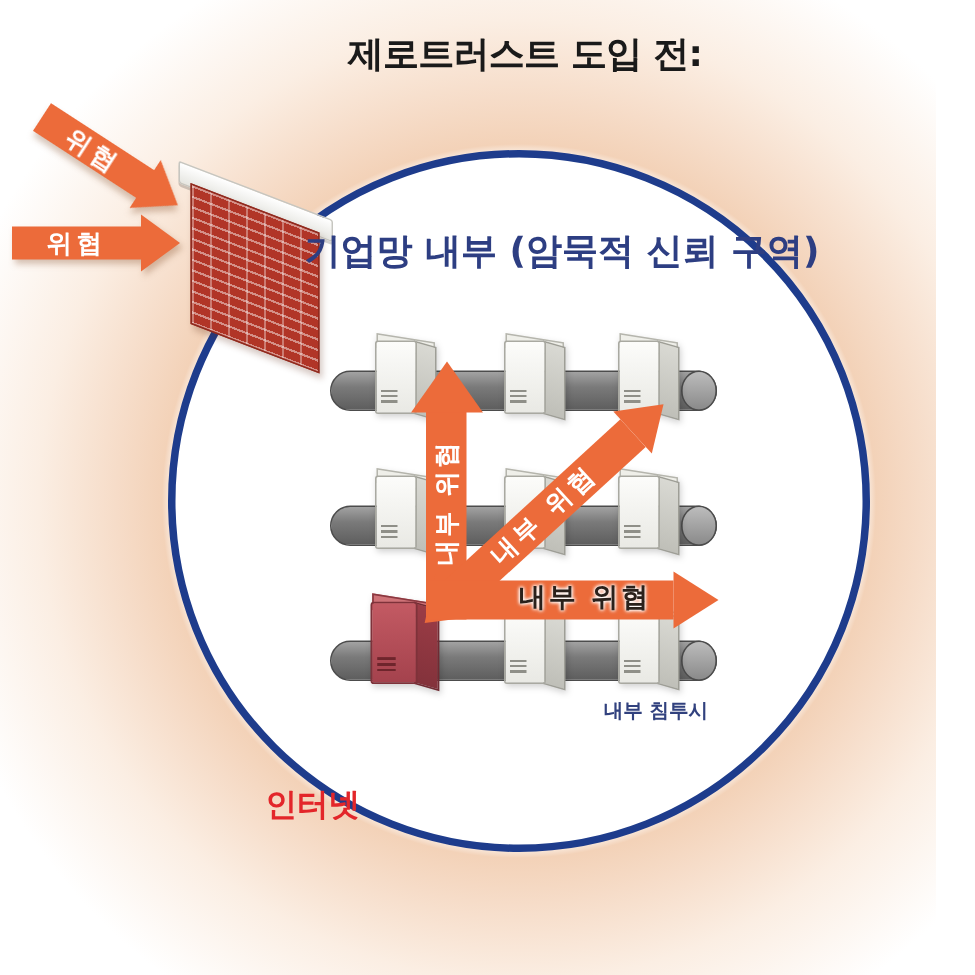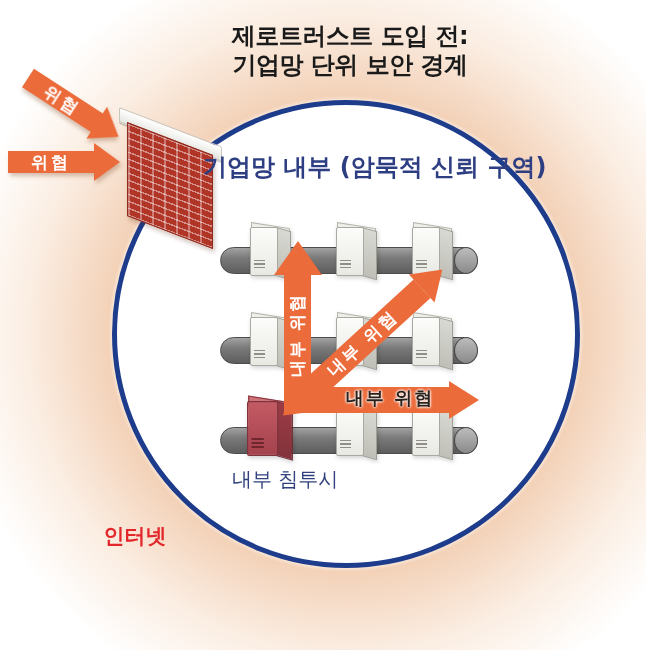--- a/index.html
+++ b/index.html
@@ -4,45 +4,44 @@
 <style>
   html,body{margin:0;padding:0;background:#fff;}
   .stage{
     position:relative;width:624px;height:650px;overflow:hidden;
     font-family:"DejaVu Sans","Liberation Sans",sans-serif;
     background:
       radial-gradient(circle at 346px 334px,
         #ffffff 0px,#ffffff 228px,
         #f3d2b8 238px,#f6dcc8 268px,
         #fbeee3 320px,#ffffff 395px);
-    padding-left: 22px;
   }
   
   .circle{
     position:absolute;left:112px;top:100px;width:468px;height:468px;
     box-sizing:border-box;border:5px solid #1e3c8c;border-radius:50%;
     background:#fff;z-index:1;
   }
   
   .title{
     position:absolute;top:22px;left:95px;width:510px;text-align:center;
     color:#1a1a1a;font-size:24px;font-weight:800;line-height:1.2;
     letter-spacing:-0.5px;z-index:12;
   }
   
   .inner-label{
     position:absolute;left:203px;top:151px;white-space:nowrap;
     color:#2d3e82;font-size:24px;font-weight:800;z-index:12;
   }
   .note{
-    position:absolute;left:232px;top:466px;width:240px;text-align:left;
-    color:#31417e;font-size:20px;font-weight:400;line-height:1.32;z-index:12;
+    position:absolute;left:232px;top:466px;width:240px;text-align:right;
+    color:#31417e;font-size:13px;font-weight:700;line-height:1.32;z-index:12;
   }
   .internet-label{
-    position:absolute;left:30px;top:523px;width:210px;text-align:center;
+    position:absolute;left:30px;top:523px;width:210px;text-align:right;
     color:#e3262a;font-size:21px;font-weight:800;line-height:1.3;z-index:12;
   }
   
   .wall{
     position:absolute;left:127px;top:122px;width:84px;height:92px;
     transform:skewY(21deg);transform-origin:0 0;z-index:10;
     background-color:#b13527;
     background-image:
       repeating-linear-gradient(to bottom,rgba(255,255,255,.45) 0 1.5px,rgba(255,255,255,0) 1.5px 7px),
       repeating-linear-gradient(to right,rgba(255,255,255,.35) 0 1.5px,rgba(255,255,255,0) 1.5px 12px);
@@ -126,21 +125,20 @@
 </style>
 </head>
 <body>
 
 <div class="stage">
 
   <div class="circle"></div>
 
   <div class="title">
     <div>제로트러스트 도입 전:</div>
-    <div>기업망 단위 보안 경계</div>
   </div>
 
   <div class="wall-cap"></div>
   <div class="wall"></div>
 
   <div class="ext-arrow ext-diag">
     <div class="shaft">
       <span class="arrow-label">위협</span>
     </div>
     <div class="head"></div>

